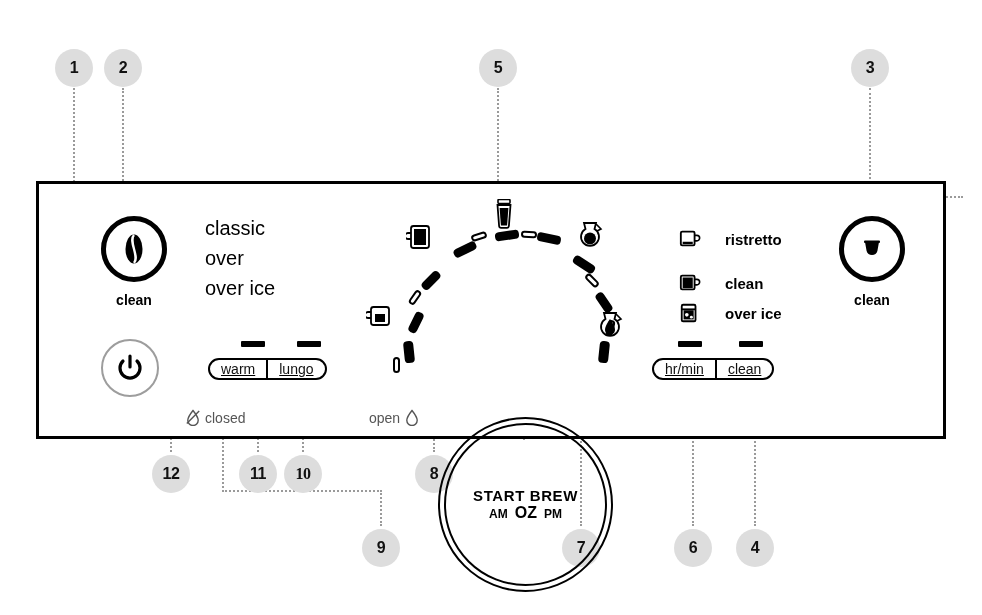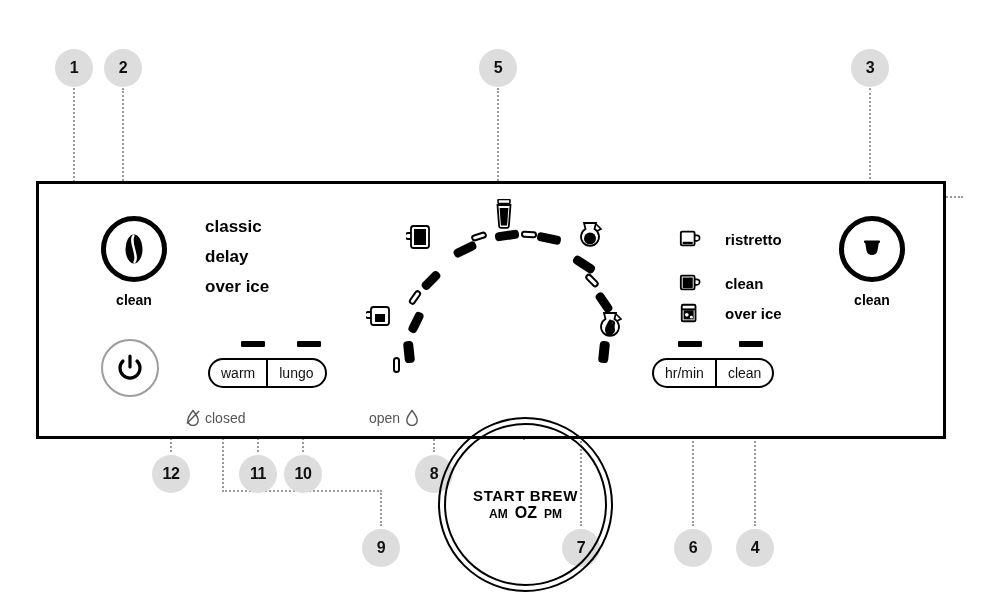--- a/index.html
+++ b/index.html
@@ -33,30 +33,30 @@
   
   .rbtn{ position:absolute; border-radius:50%; display:flex;
          align-items:center; justify-content:center; background:#fff; }
   .rbtn.thick{ border:5px solid #000; }
   .rbtn.thin{ border:2px solid #9d9d9d; }
 
   .btnlabel{ position:absolute; font-size:14px; font-weight:bold;
              text-align:center; width:120px; }
 
   
-  .strength{ position:absolute; font-size:17px; font-weight:bold; }
+  .strength{ position:absolute; font-size:20px; font-weight:normal; }
 
   
   .drinkrow{ position:absolute; display:flex; align-items:center; }
   .drinkicon{ width:22px; height:22px; display:block; }
   .drinklabel{ font-size:15px; font-weight:bold; }
 
   
-  .pill{ position:absolute; height:30px; border:2px solid #000;
-         border-radius:16px; display:flex; overflow:hidden; background:#fff; }
+  .pill{ position:absolute; height:22px; border:2px solid #000;
+         border-radius:16px; display:flex; overflow:hidden; background:#fff;text-decoration:underline; }
   .pill > div{ display:flex; align-items:center; justify-content:center;
                font-size:14px; padding:0 11px; color:#111; }
   .pill > div + div{ border-left:2px solid #000; }
 
   .dash{ position:absolute; width:24px; height:6px; background:#000;
          border-radius:1px; }
 
   
   .lidtxt{ position:absolute; font-size:14px; color:#555;
            display:flex; align-items:center; gap:5px; }
@@ -132,21 +132,21 @@
     </div>
   <div class="callout" style="left:851px; top:49px;">
       <span>3</span>
     </div>
   <div class="callout" style="left:152px; top:455px;">
       <span>12</span>
     </div>
   <div class="callout" style="left:239px; top:455px;">
       <span>11</span>
     </div>
-  <div class="callout" style="left:284px; top:455px;">
+  <div class="callout" style="left:284px; top:455px;font-family:Liberation Serif, serif;">
       <span>10</span>
     </div>
   <div class="callout" style="left:415px; top:455px;">
       <span>8</span>
     </div>
   <div class="callout" style="left:362px; top:529px;">
       <span>9</span>
     </div>
   <div class="callout" style="left:562px; top:529px;">
       <span>7</span>
@@ -169,21 +169,21 @@
     <div class="btnlabel" style="left:35px; top:108px;">clean</div>
 
     <div class="rbtn thin" style="left:62px; top:155px; width:58px; height:58px;">
       <svg width="26" height="28" viewBox="0 0 26 28">
         <path d="M6 7 A 10 10 0 1 0 20 7" stroke="#000" stroke-width="3.2" fill="none" stroke-linecap="round"></path>
         <line x1="13" y1="2" x2="13" y2="13" stroke="#000" stroke-width="3.2" stroke-linecap="round"></line>
       </svg>
     </div>
 
     <div class="strength" style="left:166px; top:33px;">classic</div>
-    <div class="strength" style="left:166px; top:63px;">delay</div>
+    <div class="strength" style="left:166px; top:63px;">over</div>
     <div class="strength" style="left:166px; top:93px;">over ice</div>
 
     <div class="dash" style="left:202px; top:157px;"></div>
     <div class="dash" style="left:258px; top:157px;"></div>
     <div class="pill" style="left:169px; top:174px;">
       <div>warm</div>
       <div>lungo</div>
     </div>
 
     <div class="lidtxt" style="left:147px; top:225px;">

